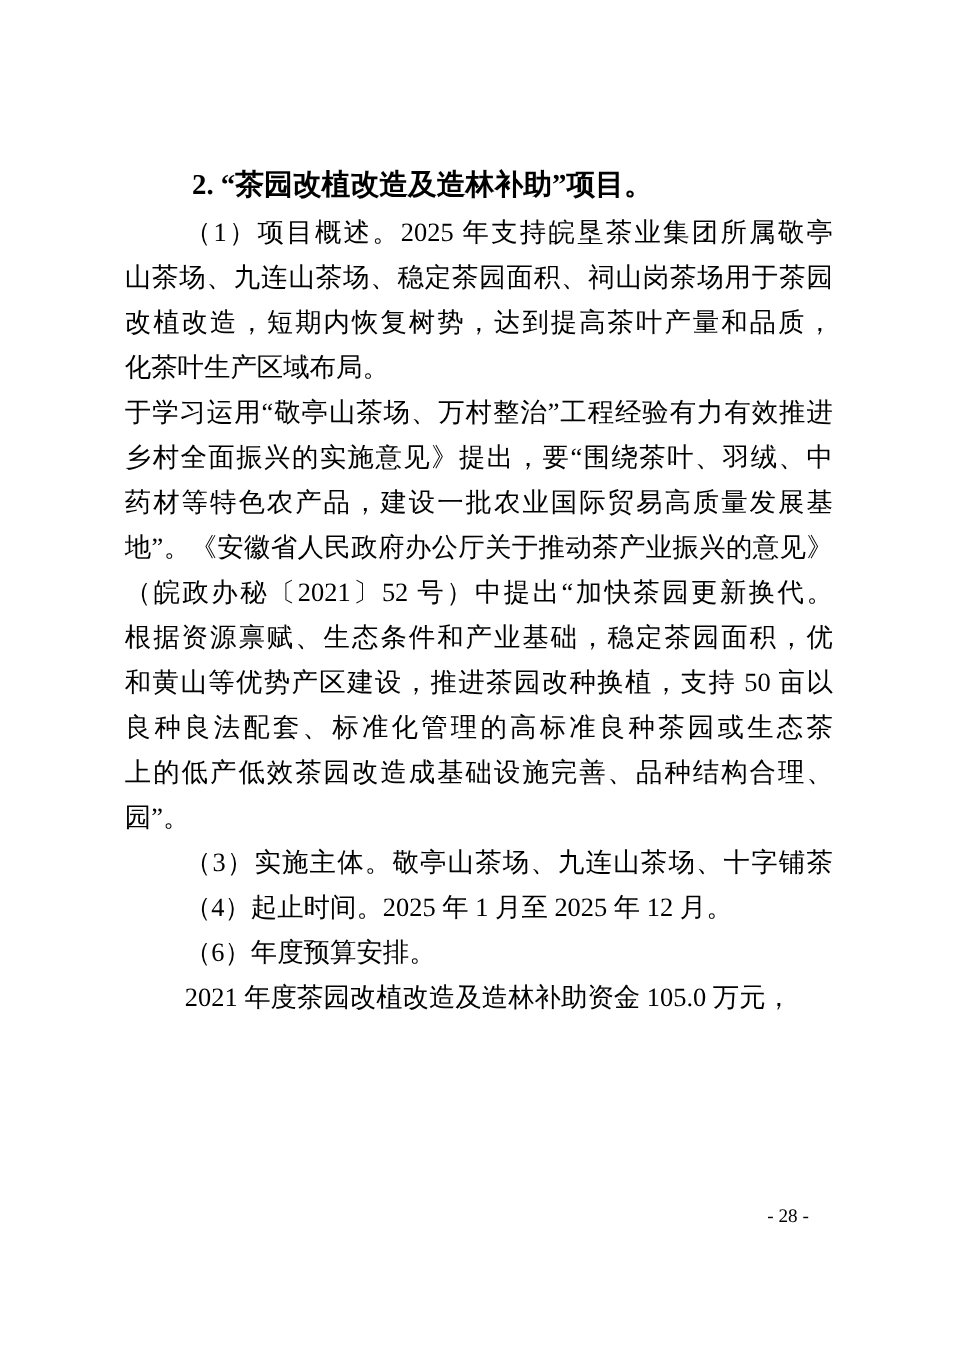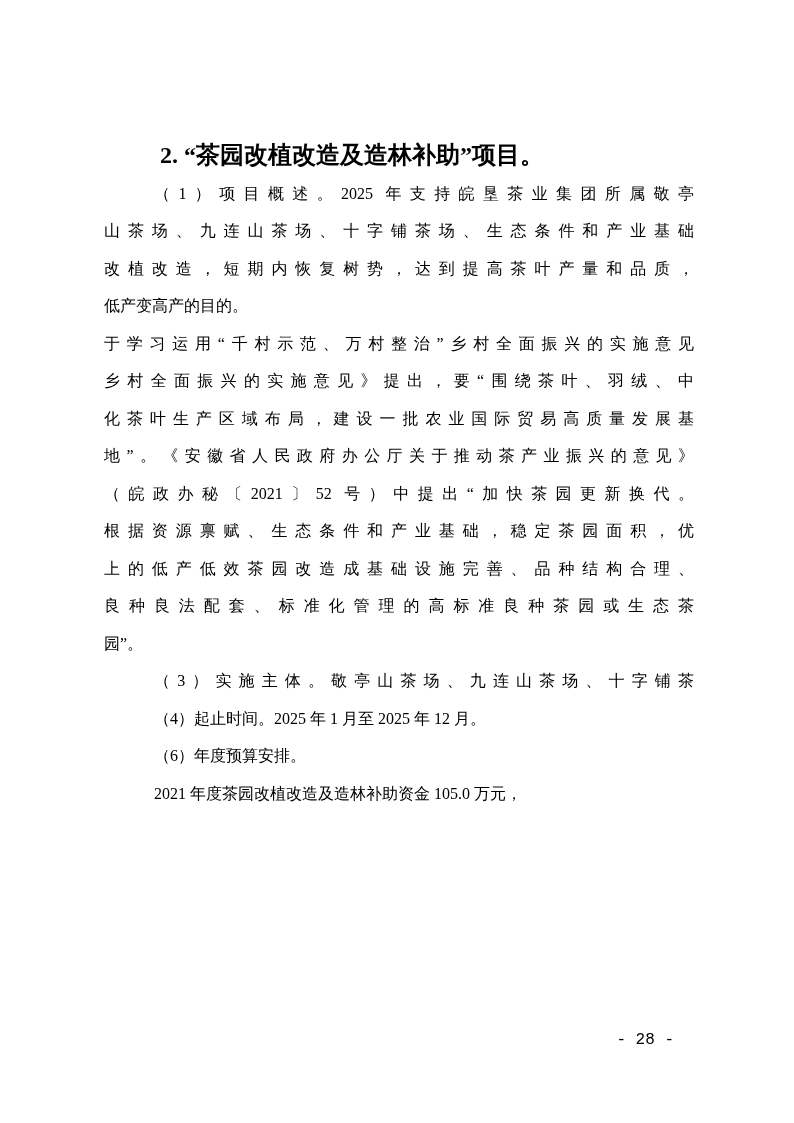--- a/index.html
+++ b/index.html
@@ -20,65 +20,66 @@
   }
   .content {
     position: absolute;
     left: 104px;
     top: 137px;
     width: 590px;
   }
   .line {
     height: 37.5px;
     line-height: 37.5px;
-    font-size: 16px;
+    font-size: 22px;
     text-align: left;
     white-space: normal;
     overflow: visible;
   }
   .heading {
     font-weight: bold;
     font-size: 24px;
     text-indent: 56px;
   }
   .indent {
     text-indent: 50px;
   }
   .fill {
     text-align: justify;
     text-align-last: justify;
     text-justify: inter-character;
   }
   .footer {
     position: absolute;
-    top: 1031px;
+    top: 1005px;
     right: 120px;
     font-size: 16px;
     line-height: 18px;
-    font-family: Liberation Mono, monospace;
+    font-family: Liberation Serif, serif;
   }
 </style>
 </head>
 <body>
 
 <div class="page">
   <div class="content">
     <div class="line heading">2. “茶园改植改造及造林补助”项目。</div>
     <div class="line indent fill">（1）项目概述。2025 年支持皖垦茶业集团所属敬亭</div>
-    <div class="line fill">山茶场、九连山茶场、十字铺茶场、生态条件和产业基础</div>
+    <div class="line fill">山茶场、九连山茶场、稳定茶园面积、祠山岗茶场用于茶园</div>
     <div class="line fill">改植改造，短期内恢复树势，达到提高茶叶产量和品质，</div>
-    <div class="line">低产变高产的目的。</div>
-    <div class="line fill">于学习运用“千村示范、万村整治”乡村全面振兴的实施意见</div>
+    <div class="line">化茶叶生产区域布局。</div>
+    <div class="line fill">于学习运用“敬亭山茶场、万村整治”工程经验有力有效推进</div>
     <div class="line fill">乡村全面振兴的实施意见》提出，要“围绕茶叶、羽绒、中</div>
-    <div class="line fill">化茶叶生产区域布局，建设一批农业国际贸易高质量发展基</div>
+    <div class="line fill">药材等特色农产品，建设一批农业国际贸易高质量发展基</div>
     <div class="line fill">地”。《安徽省人民政府办公厅关于推动茶产业振兴的意见》</div>
     <div class="line fill">（皖政办秘〔2021〕52 号）中提出“加快茶园更新换代。</div>
     <div class="line fill">根据资源禀赋、生态条件和产业基础，稳定茶园面积，优</div>
+    <div class="line fill">和黄山等优势产区建设，推进茶园改种换植，支持 50 亩以</div>
+    <div class="line fill">良种良法配套、标准化管理的高标准良种茶园或生态茶</div>
     <div class="line fill">上的低产低效茶园改造成基础设施完善、品种结构合理、</div>
-    <div class="line fill">良种良法配套、标准化管理的高标准良种茶园或生态茶</div>
     <div class="line">园”。</div>
     <div class="line indent fill">（3）实施主体。敬亭山茶场、九连山茶场、十字铺茶</div>
     <div class="line indent">（4）起止时间。2025 年 1 月至 2025 年 12 月。</div>
     <div class="line indent">（6）年度预算安排。</div>
     <div class="line indent">2021 年度茶园改植改造及造林补助资金 105.0 万元，</div>
   </div>
   <div class="footer">- 28 -</div>
 </div>
 
 </body></html>

